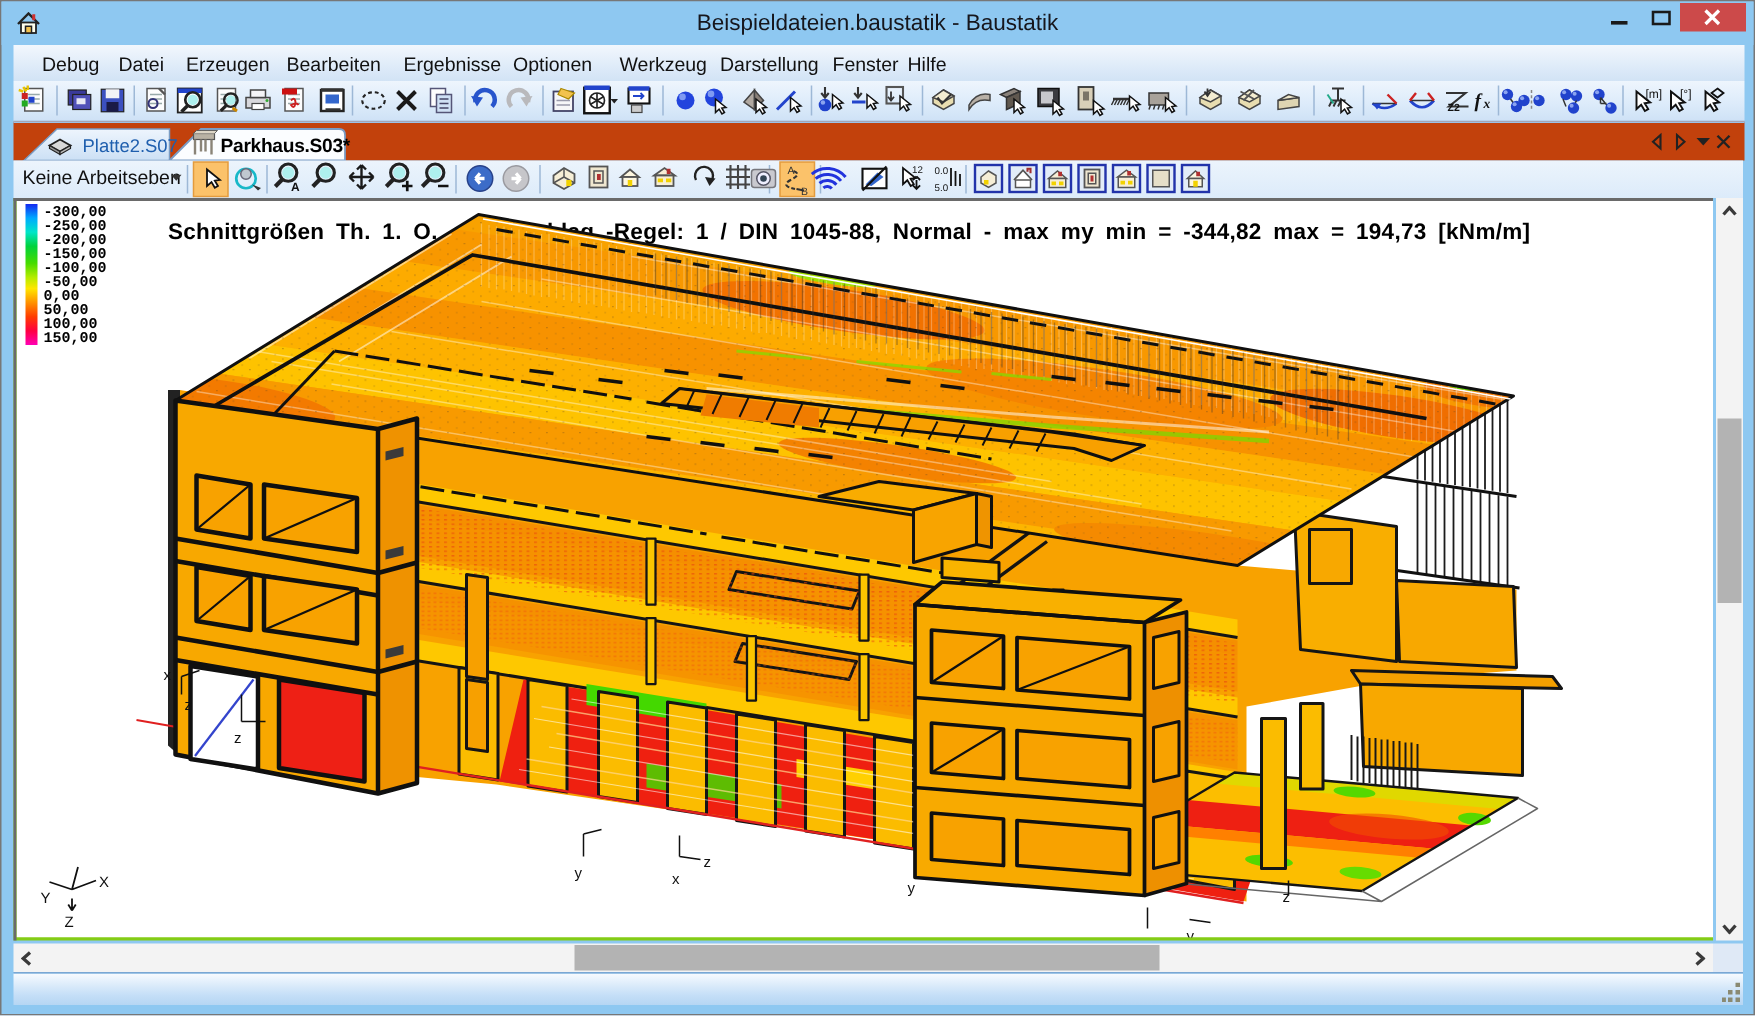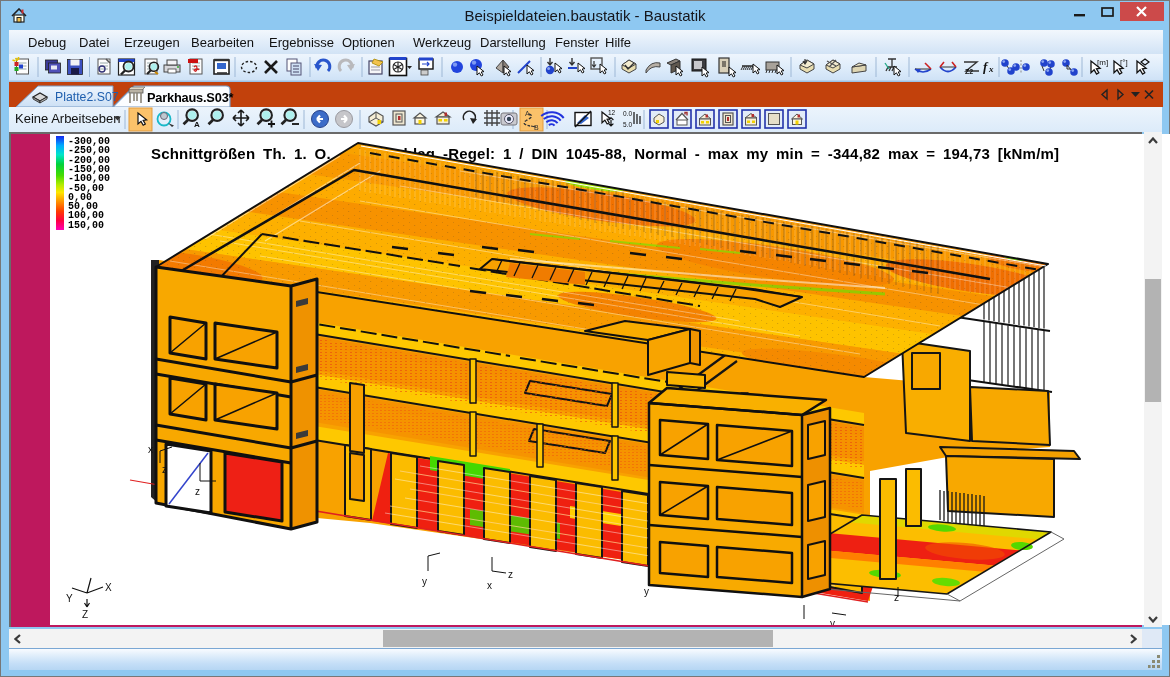--- a/index.html
+++ b/index.html
@@ -19,22 +19,22 @@
 #menubar span { position:absolute; top:5px; }
 
 #toolbar1 { position:absolute; left:8px; top:53px; width:1154px; height:27px;
   background:linear-gradient(#eef5fd,#dcebfa 60%,#cfe2f6); border-bottom:1px solid #b9d2ec; }
 
 #tabbar { position:absolute; left:8px; top:80px; width:1154px; height:26px; background:#c2410c; border-top:1px solid #9cc2e8; }
 
 #toolbar2 { position:absolute; left:8px; top:106px; width:1153px; height:25px;
   background:linear-gradient(#ecf4fc,#dcebfa); }
 
-#canvas { position:absolute; left:8px; top:131px; width:1133px; height:495px; background:#be185d;
-  border-top:2px solid #6a6a6a; border-left:2px solid #6a6a6a;padding-left:39px; }
+#canvas { position:absolute; left:8px; top:131px; width:1133px; height:495px; background:#84cc16;
+  border-top:2px solid #6a6a6a; border-left:2px solid #6a6a6a; }
 
 #vscroll { position:absolute; left:1143px; top:131px; width:18px; height:495px; background:#f3f3f3; }
 #vthumb { position:absolute; left:1px; top:147px; width:16px; height:123px; background:#b3b3b3; }
 
 #hscroll { position:absolute; left:8px; top:628px; width:1133px; height:19px; background:#f3f3f3; }
 #scrollcorner { position:absolute; left:1141px; top:628px; width:20px; height:19px; background:#dfe9f6; }
 #hthumb { position:absolute; left:374px; top:1px; width:390px; height:17px; background:#b3b3b3; }
 
 #statusbar { position:absolute; left:8px; top:647px; width:1153px; height:22px;
   background:linear-gradient(#f8fbff,#d9eafa 40%,#c4def7 70%,#b6d6f3); border-top:1px solid #7aa7d4; }

